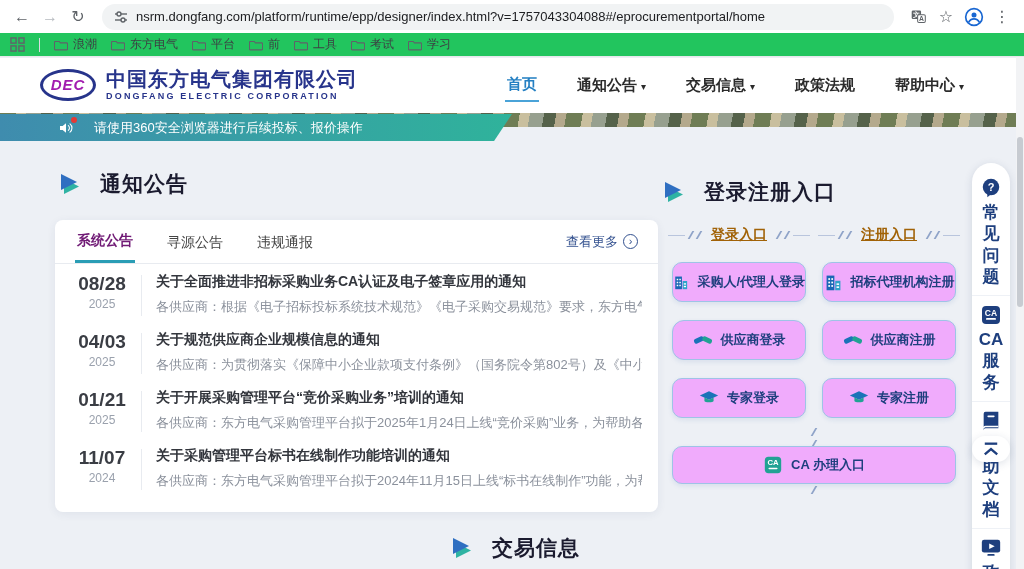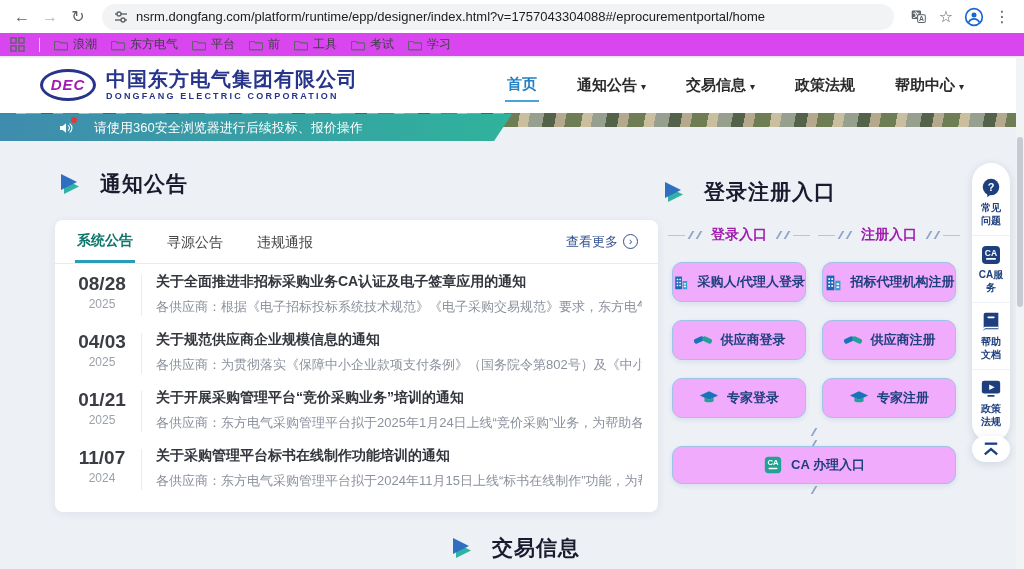--- a/index.html
+++ b/index.html
@@ -10,21 +10,21 @@
   .toolbar { position:absolute; left:0; top:0; width:1024px; height:33px; background:#fff;
              display:flex; align-items:center; padding:0 10px; gap:4px; }
   .tb-ic { width:24px; height:24px; display:flex; align-items:center; justify-content:center;
            font-size:16px; color:#5f6368; border-radius:50%; }
   .tb-ic.fwd { color:#b6babf; }
   .url-pill { flex:1; height:26px; background:#f1f3f4; border-radius:13px; display:flex;
               align-items:center; padding:0 12px; gap:8px; margin:0 8px; }
   .url-text { font-size:13px; color:#202124; white-space:nowrap; overflow:hidden; }
   .avatar-ic { width:20px; height:20px; }
 
-  .bkbar { position:absolute; left:0; top:33px; width:1024px; height:24px; background:#d946ef;
+  .bkbar { position:absolute; left:0; top:33px; width:1024px; height:24px; background:#22c55e;
            border-bottom:1px solid #e6e8eb; display:flex; align-items:center; padding:0 10px; gap:14px; }
   .bk-sep { width:1px; height:14px; background:#dadce0; }
   .bk-item { display:flex; align-items:center; gap:5px; font-size:12px; color:#3c4043; }
 
   
   .site-header { position:absolute; left:0; top:58px; width:1024px; height:55px; background:#fff; }
   .logo-wrap { position:absolute; left:40px; top:10px; display:flex; align-items:center; gap:10px; }
   .logo-oval { width:56px; height:32px; border:3px solid #27348b; border-radius:50%;
                display:flex; align-items:center; justify-content:center;
                color:#a21caf; font-weight:700; font-style:italic; font-size:15px; letter-spacing:1px; }
@@ -49,51 +49,51 @@
   
   .sec-hd { position:absolute; display:flex; align-items:center; gap:16px; z-index:2; }
   .sec-hd .ttl { font-size:21px; font-weight:700; color:#1b1b2f; letter-spacing:1px; }
 
   
   .card { position:absolute; left:55px; top:220px; width:603px; height:292px; background:#fff;
           border-radius:8px; box-shadow:0 2px 10px rgba(40,60,100,.07); z-index:2; }
   .tabs-row { height:44px; display:flex; align-items:center; padding:0 20px;
               border-bottom:1px solid #e8ebf0; }
   .tab { font-size:14px; color:#444; margin-right:30px; padding:12px 2px 10px; cursor:pointer; }
-  .tab.active { font-weight:700; color:#0f766e; border-bottom:3px solid #2a9db5; }
+  .tab.active { font-weight:700; color:#701a75; border-bottom:3px solid #2a9db5; }
   .more-link { margin-left:auto; font-size:13px; color:#33518f; display:flex; align-items:center; gap:5px; cursor:pointer; }
   .more-circ { width:15px; height:15px; border:1.4px solid #33518f; border-radius:50%;
                display:flex; align-items:center; justify-content:center; font-size:11px; line-height:1; }
   .more-circ::after { content:"›"; margin-top:-1px; }
   .n-item { position:relative; height:58px; padding:9px 16px 0 16px; display:flex; cursor:pointer; }
   .n-date { width:62px; text-align:center; flex:none; }
   .n-date .d { font-size:19px; font-weight:700; color:#3a3d44; line-height:22px; }
   .n-date .y { font-size:12px; color:#9aa1ad; margin-top:2px; }
   .n-div { width:1px; background:#e8ebf0; margin:2px 14px 6px 8px; flex:none; }
   .n-body { min-width:0; }
   .n-title { font-size:14px; font-weight:700; color:#33363d; white-space:nowrap; overflow:hidden; text-overflow:ellipsis; }
   .n-desc { font-size:13px; color:#8b919c; margin-top:7px; white-space:nowrap; overflow:hidden; }
 
   
   .grp-hd { position:absolute; display:flex; align-items:center; justify-content:center; gap:4px; z-index:2; }
   .grp-hd .line { height:1px; background:#b9c5dd; flex:1; }
   .grp-hd .sl { width:2px; height:8px; background:#8fa3c8; transform:skewX(-30deg); margin:0 1px; }
-  .grp-hd .txt { font-size:14px; font-weight:700; color:#a21caf; margin:0 6px; white-space:nowrap; }
+  .grp-hd .txt { font-size:14px; font-weight:700; color:#a16207; margin:0 6px; white-space:nowrap;text-decoration:underline; }
   .lbtn { position:absolute; width:134px; height:40px; background:#f0abfc; border:1px solid #9ec3e6;
           border-radius:10px; box-shadow:0 2px 5px rgba(30,80,160,.10); display:flex; align-items:center;
           justify-content:center; gap:8px; cursor:pointer; z-index:2; }
   .lbtn span { font-size:13px; font-weight:700; color:#1e3f7e; white-space:nowrap; }
   .lbtn.wide { width:284px; height:38px; }
 
   
   .rail { position:absolute; left:972px; top:163px; width:38px; background:#fff; border-radius:19px;
           box-shadow:0 2px 8px rgba(40,60,100,.15); z-index:4; padding:6px 0; }
   .rail-item { display:flex; flex-direction:column; align-items:center; gap:3px; padding:8px 2px; cursor:pointer; }
   .rail-item + .rail-item { border-top:1px solid #eef1f6; }
-  .rail-label { font-size:10px; font-weight:700; color:#1e3f7e; text-align:center; line-height:1.25; width:26px; }
+  .rail-label { font-size:17px; font-weight:700; color:#1e3f7e; text-align:center; line-height:1.25; width:26px; }
   .collapse-btn { position:absolute; left:972px; top:436px; width:38px; height:26px; background:#fff;
                   border-radius:13px; box-shadow:0 2px 8px rgba(40,60,100,.15); z-index:4;
                   display:flex; align-items:center; justify-content:center; cursor:pointer; }
 
   
   .scroll-track { position:absolute; right:0; top:57px; width:8px; height:512px; background:#f2f3f5; z-index:5; }
   .scroll-thumb { position:absolute; left:1px; top:80px; width:6px; height:170px; background:#c7cbd1; border-radius:3px; }
 
   .bottom-hd { left:450px; top:534px; }
 </style>
@@ -332,21 +332,21 @@
       <rect x="5" y="10" width="2" height="2" fill="#fff"></rect>
         <rect x="8.5" y="10" width="2" height="2" fill="#fff"></rect>
       <rect x="5" y="14" width="2" height="2" fill="#fff"></rect>
         <rect x="8.5" y="14" width="2" height="2" fill="#fff"></rect>
       <rect x="14.5" y="12" width="3" height="1.8" fill="#fff"></rect>
         <rect x="14.5" y="15.5" width="3" height="1.8" fill="#fff"></rect>
     </svg>
     <span>招标代理机构注册</span>
   </div>
 
-  <div class="lbtn" style="left:672px; top:320px;">
+  <div class="lbtn" style="left:672px; top:320px;border-radius:12px;">
     <svg width="20" height="20" viewBox="0 0 24 24">
       <rect x="1" y="9" width="12" height="6" rx="2.5" transform="rotate(-24 7 12)" fill="#1a73b8"></rect>
       <rect x="11" y="9" width="12" height="6" rx="2.5" transform="rotate(24 17 12)" fill="#21a294"></rect>
     </svg>
     <span>供应商登录</span>
   </div>
   <div class="lbtn" style="left:822px; top:320px;">
     <svg width="20" height="20" viewBox="0 0 24 24">
       <rect x="1" y="9" width="12" height="6" rx="2.5" transform="rotate(-24 7 12)" fill="#1a73b8"></rect>
       <rect x="11" y="9" width="12" height="6" rx="2.5" transform="rotate(24 17 12)" fill="#21a294"></rect>

